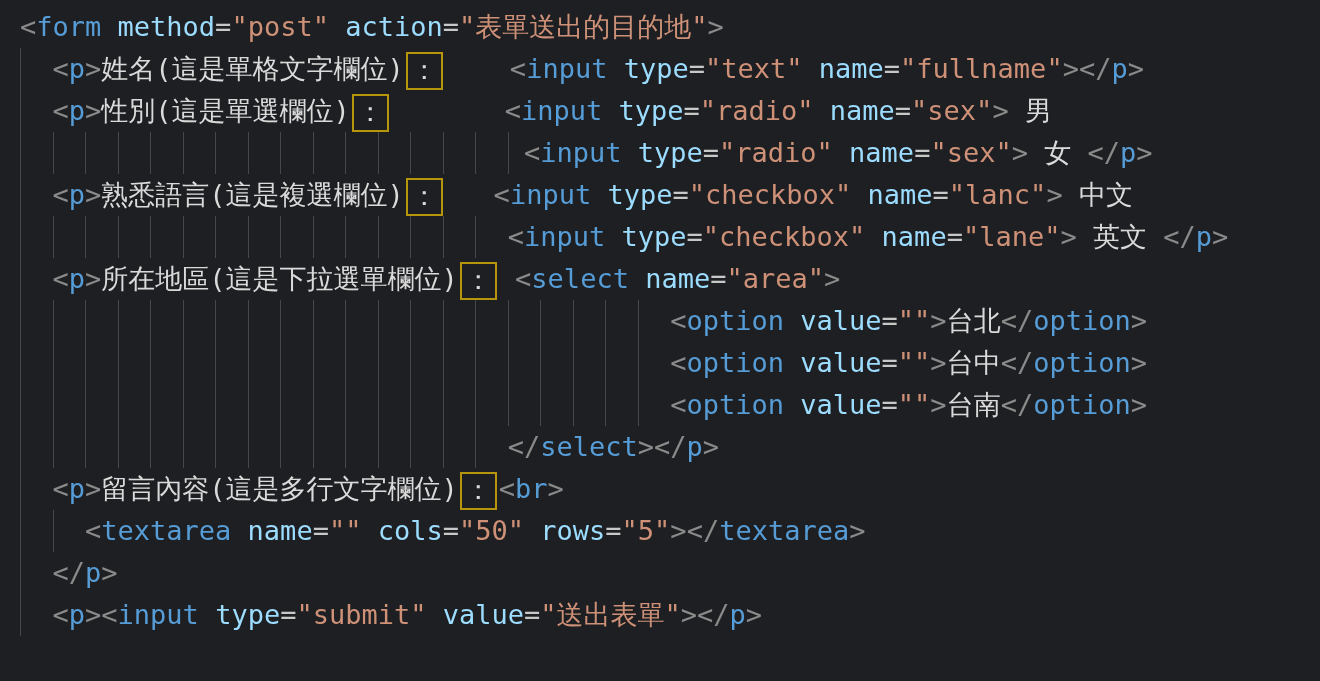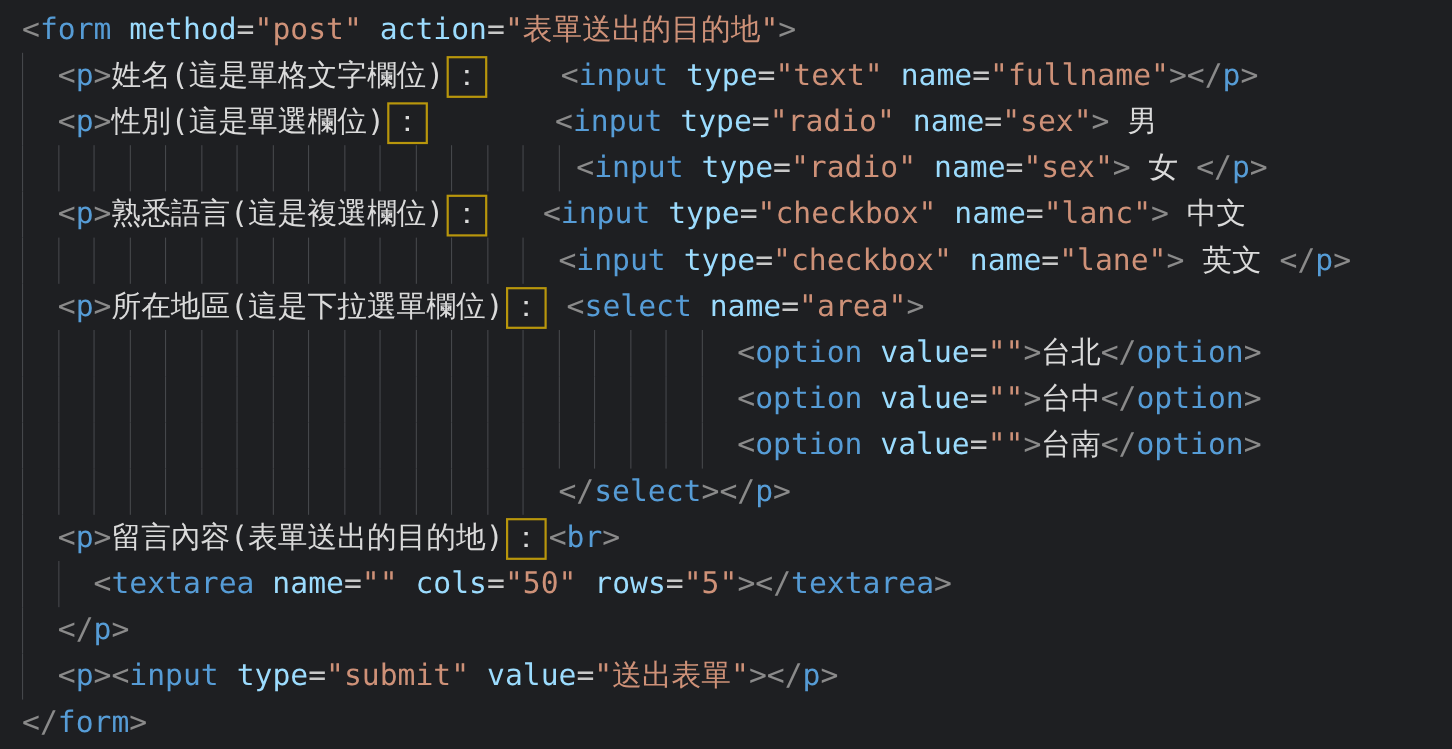--- a/index.html
+++ b/index.html
@@ -61,18 +61,17 @@
     <div class="line"><span class="guide" style="left: 0ch;"></span><span class="content"><span class="tk-sp">  </span><span class="tk-pun">&lt;</span><span class="tk-tag">p</span><span class="tk-pun">&gt;</span><span class="tk-txt">姓名(這是單格文字欄位)</span><span class="tk-box">：</span><span class="tk-sp">    </span><span class="tk-pun">&lt;</span><span class="tk-tag">input</span><span class="tk-sp"> </span><span class="tk-attr">type</span><span class="tk-eq">=</span><span class="tk-str">"text"</span><span class="tk-sp"> </span><span class="tk-attr">name</span><span class="tk-eq">=</span><span class="tk-str">"fullname"</span><span class="tk-pun">&gt;</span><span class="tk-pun">&lt;/</span><span class="tk-tag">p</span><span class="tk-pun">&gt;</span></span></div>
     <div class="line"><span class="guide" style="left: 0ch;"></span><span class="content"><span class="tk-sp">  </span><span class="tk-pun">&lt;</span><span class="tk-tag">p</span><span class="tk-pun">&gt;</span><span class="tk-txt">性別(這是單選欄位)</span><span class="tk-box">：</span><span class="tk-sp">       </span><span class="tk-pun">&lt;</span><span class="tk-tag">input</span><span class="tk-sp"> </span><span class="tk-attr">type</span><span class="tk-eq">=</span><span class="tk-str">"radio"</span><span class="tk-sp"> </span><span class="tk-attr">name</span><span class="tk-eq">=</span><span class="tk-str">"sex"</span><span class="tk-pun">&gt;</span><span class="tk-txt"> 男</span></span></div>
     <div class="line"><span class="guide" style="left: 0ch;"></span><span class="guide" style="left: 2ch;"></span><span class="guide" style="left: 4ch;"></span><span class="guide" style="left: 6ch;"></span><span class="guide" style="left: 8ch;"></span><span class="guide" style="left: 10ch;"></span><span class="guide" style="left: 12ch;"></span><span class="guide" style="left: 14ch;"></span><span class="guide" style="left: 16ch;"></span><span class="guide" style="left: 18ch;"></span><span class="guide" style="left: 20ch;"></span><span class="guide" style="left: 22ch;"></span><span class="guide" style="left: 24ch;"></span><span class="guide" style="left: 26ch;"></span><span class="guide" style="left: 28ch;"></span><span class="guide" style="left: 30ch;"></span><span class="content"><span class="tk-sp">                               </span><span class="tk-pun">&lt;</span><span class="tk-tag">input</span><span class="tk-sp"> </span><span class="tk-attr">type</span><span class="tk-eq">=</span><span class="tk-str">"radio"</span><span class="tk-sp"> </span><span class="tk-attr">name</span><span class="tk-eq">=</span><span class="tk-str">"sex"</span><span class="tk-pun">&gt;</span><span class="tk-txt"> 女 </span><span class="tk-pun">&lt;/</span><span class="tk-tag">p</span><span class="tk-pun">&gt;</span></span></div>
     <div class="line"><span class="guide" style="left: 0ch;"></span><span class="content"><span class="tk-sp">  </span><span class="tk-pun">&lt;</span><span class="tk-tag">p</span><span class="tk-pun">&gt;</span><span class="tk-txt">熟悉語言(這是複選欄位)</span><span class="tk-box">：</span><span class="tk-sp">   </span><span class="tk-pun">&lt;</span><span class="tk-tag">input</span><span class="tk-sp"> </span><span class="tk-attr">type</span><span class="tk-eq">=</span><span class="tk-str">"checkbox"</span><span class="tk-sp"> </span><span class="tk-attr">name</span><span class="tk-eq">=</span><span class="tk-str">"lanc"</span><span class="tk-pun">&gt;</span><span class="tk-txt"> 中文</span></span></div>
     <div class="line"><span class="guide" style="left: 0ch;"></span><span class="guide" style="left: 2ch;"></span><span class="guide" style="left: 4ch;"></span><span class="guide" style="left: 6ch;"></span><span class="guide" style="left: 8ch;"></span><span class="guide" style="left: 10ch;"></span><span class="guide" style="left: 12ch;"></span><span class="guide" style="left: 14ch;"></span><span class="guide" style="left: 16ch;"></span><span class="guide" style="left: 18ch;"></span><span class="guide" style="left: 20ch;"></span><span class="guide" style="left: 22ch;"></span><span class="guide" style="left: 24ch;"></span><span class="guide" style="left: 26ch;"></span><span class="guide" style="left: 28ch;"></span><span class="content"><span class="tk-sp">                              </span><span class="tk-pun">&lt;</span><span class="tk-tag">input</span><span class="tk-sp"> </span><span class="tk-attr">type</span><span class="tk-eq">=</span><span class="tk-str">"checkbox"</span><span class="tk-sp"> </span><span class="tk-attr">name</span><span class="tk-eq">=</span><span class="tk-str">"lane"</span><span class="tk-pun">&gt;</span><span class="tk-txt"> 英文 </span><span class="tk-pun">&lt;/</span><span class="tk-tag">p</span><span class="tk-pun">&gt;</span></span></div>
     <div class="line"><span class="guide" style="left: 0ch;"></span><span class="content"><span class="tk-sp">  </span><span class="tk-pun">&lt;</span><span class="tk-tag">p</span><span class="tk-pun">&gt;</span><span class="tk-txt">所在地區(這是下拉選單欄位)</span><span class="tk-box">：</span><span class="tk-sp"> </span><span class="tk-pun">&lt;</span><span class="tk-tag">select</span><span class="tk-sp"> </span><span class="tk-attr">name</span><span class="tk-eq">=</span><span class="tk-str">"area"</span><span class="tk-pun">&gt;</span></span></div>
     <div class="line"><span class="guide" style="left: 0ch;"></span><span class="guide" style="left: 2ch;"></span><span class="guide" style="left: 4ch;"></span><span class="guide" style="left: 6ch;"></span><span class="guide" style="left: 8ch;"></span><span class="guide" style="left: 10ch;"></span><span class="guide" style="left: 12ch;"></span><span class="guide" style="left: 14ch;"></span><span class="guide" style="left: 16ch;"></span><span class="guide" style="left: 18ch;"></span><span class="guide" style="left: 20ch;"></span><span class="guide" style="left: 22ch;"></span><span class="guide" style="left: 24ch;"></span><span class="guide" style="left: 26ch;"></span><span class="guide" style="left: 28ch;"></span><span class="guide" style="left: 30ch;"></span><span class="guide" style="left: 32ch;"></span><span class="guide" style="left: 34ch;"></span><span class="guide" style="left: 36ch;"></span><span class="guide" style="left: 38ch;"></span><span class="content"><span class="tk-sp">                                        </span><span class="tk-pun">&lt;</span><span class="tk-tag">option</span><span class="tk-sp"> </span><span class="tk-attr">value</span><span class="tk-eq">=</span><span class="tk-str">""</span><span class="tk-pun">&gt;</span><span class="tk-txt">台北</span><span class="tk-pun">&lt;/</span><span class="tk-tag">option</span><span class="tk-pun">&gt;</span></span></div>
     <div class="line"><span class="guide" style="left: 0ch;"></span><span class="guide" style="left: 2ch;"></span><span class="guide" style="left: 4ch;"></span><span class="guide" style="left: 6ch;"></span><span class="guide" style="left: 8ch;"></span><span class="guide" style="left: 10ch;"></span><span class="guide" style="left: 12ch;"></span><span class="guide" style="left: 14ch;"></span><span class="guide" style="left: 16ch;"></span><span class="guide" style="left: 18ch;"></span><span class="guide" style="left: 20ch;"></span><span class="guide" style="left: 22ch;"></span><span class="guide" style="left: 24ch;"></span><span class="guide" style="left: 26ch;"></span><span class="guide" style="left: 28ch;"></span><span class="guide" style="left: 30ch;"></span><span class="guide" style="left: 32ch;"></span><span class="guide" style="left: 34ch;"></span><span class="guide" style="left: 36ch;"></span><span class="guide" style="left: 38ch;"></span><span class="content"><span class="tk-sp">                                        </span><span class="tk-pun">&lt;</span><span class="tk-tag">option</span><span class="tk-sp"> </span><span class="tk-attr">value</span><span class="tk-eq">=</span><span class="tk-str">""</span><span class="tk-pun">&gt;</span><span class="tk-txt">台中</span><span class="tk-pun">&lt;/</span><span class="tk-tag">option</span><span class="tk-pun">&gt;</span></span></div>
     <div class="line"><span class="guide" style="left: 0ch;"></span><span class="guide" style="left: 2ch;"></span><span class="guide" style="left: 4ch;"></span><span class="guide" style="left: 6ch;"></span><span class="guide" style="left: 8ch;"></span><span class="guide" style="left: 10ch;"></span><span class="guide" style="left: 12ch;"></span><span class="guide" style="left: 14ch;"></span><span class="guide" style="left: 16ch;"></span><span class="guide" style="left: 18ch;"></span><span class="guide" style="left: 20ch;"></span><span class="guide" style="left: 22ch;"></span><span class="guide" style="left: 24ch;"></span><span class="guide" style="left: 26ch;"></span><span class="guide" style="left: 28ch;"></span><span class="guide" style="left: 30ch;"></span><span class="guide" style="left: 32ch;"></span><span class="guide" style="left: 34ch;"></span><span class="guide" style="left: 36ch;"></span><span class="guide" style="left: 38ch;"></span><span class="content"><span class="tk-sp">                                        </span><span class="tk-pun">&lt;</span><span class="tk-tag">option</span><span class="tk-sp"> </span><span class="tk-attr">value</span><span class="tk-eq">=</span><span class="tk-str">""</span><span class="tk-pun">&gt;</span><span class="tk-txt">台南</span><span class="tk-pun">&lt;/</span><span class="tk-tag">option</span><span class="tk-pun">&gt;</span></span></div>
     <div class="line"><span class="guide" style="left: 0ch;"></span><span class="guide" style="left: 2ch;"></span><span class="guide" style="left: 4ch;"></span><span class="guide" style="left: 6ch;"></span><span class="guide" style="left: 8ch;"></span><span class="guide" style="left: 10ch;"></span><span class="guide" style="left: 12ch;"></span><span class="guide" style="left: 14ch;"></span><span class="guide" style="left: 16ch;"></span><span class="guide" style="left: 18ch;"></span><span class="guide" style="left: 20ch;"></span><span class="guide" style="left: 22ch;"></span><span class="guide" style="left: 24ch;"></span><span class="guide" style="left: 26ch;"></span><span class="guide" style="left: 28ch;"></span><span class="content"><span class="tk-sp">                              </span><span class="tk-pun">&lt;/</span><span class="tk-tag">select</span><span class="tk-pun">&gt;</span><span class="tk-pun">&lt;/</span><span class="tk-tag">p</span><span class="tk-pun">&gt;</span></span></div>
-    <div class="line"><span class="guide" style="left: 0ch;"></span><span class="content"><span class="tk-sp">  </span><span class="tk-pun">&lt;</span><span class="tk-tag">p</span><span class="tk-pun">&gt;</span><span class="tk-txt">留言內容(表單送出的目的地)</span><span class="tk-box">：</span><span class="tk-pun">&lt;</span><span class="tk-tag">br</span><span class="tk-pun">&gt;</span></span></div>
+    <div class="line"><span class="guide" style="left: 0ch;"></span><span class="content"><span class="tk-sp">  </span><span class="tk-pun">&lt;</span><span class="tk-tag">p</span><span class="tk-pun">&gt;</span><span class="tk-txt">留言內容(這是多行文字欄位)</span><span class="tk-box">：</span><span class="tk-pun">&lt;</span><span class="tk-tag">br</span><span class="tk-pun">&gt;</span></span></div>
     <div class="line"><span class="guide" style="left: 0ch;"></span><span class="guide" style="left: 2ch;"></span><span class="content"><span class="tk-sp">    </span><span class="tk-pun">&lt;</span><span class="tk-tag">textarea</span><span class="tk-sp"> </span><span class="tk-attr">name</span><span class="tk-eq">=</span><span class="tk-str">""</span><span class="tk-sp"> </span><span class="tk-attr">cols</span><span class="tk-eq">=</span><span class="tk-str">"50"</span><span class="tk-sp"> </span><span class="tk-attr">rows</span><span class="tk-eq">=</span><span class="tk-str">"5"</span><span class="tk-pun">&gt;</span><span class="tk-pun">&lt;/</span><span class="tk-tag">textarea</span><span class="tk-pun">&gt;</span></span></div>
     <div class="line"><span class="guide" style="left: 0ch;"></span><span class="content"><span class="tk-sp">  </span><span class="tk-pun">&lt;/</span><span class="tk-tag">p</span><span class="tk-pun">&gt;</span></span></div>
     <div class="line"><span class="guide" style="left: 0ch;"></span><span class="content"><span class="tk-sp">  </span><span class="tk-pun">&lt;</span><span class="tk-tag">p</span><span class="tk-pun">&gt;</span><span class="tk-pun">&lt;</span><span class="tk-tag">input</span><span class="tk-sp"> </span><span class="tk-attr">type</span><span class="tk-eq">=</span><span class="tk-str">"submit"</span><span class="tk-sp"> </span><span class="tk-attr">value</span><span class="tk-eq">=</span><span class="tk-str">"送出表單"</span><span class="tk-pun">&gt;</span><span class="tk-pun">&lt;/</span><span class="tk-tag">p</span><span class="tk-pun">&gt;</span></span></div>
-    <div class="line"><span class="content"><span class="tk-pun">&lt;/</span><span class="tk-tag">form</span><span class="tk-pun">&gt;</span></span></div>
   </div>
 
 </body></html>

